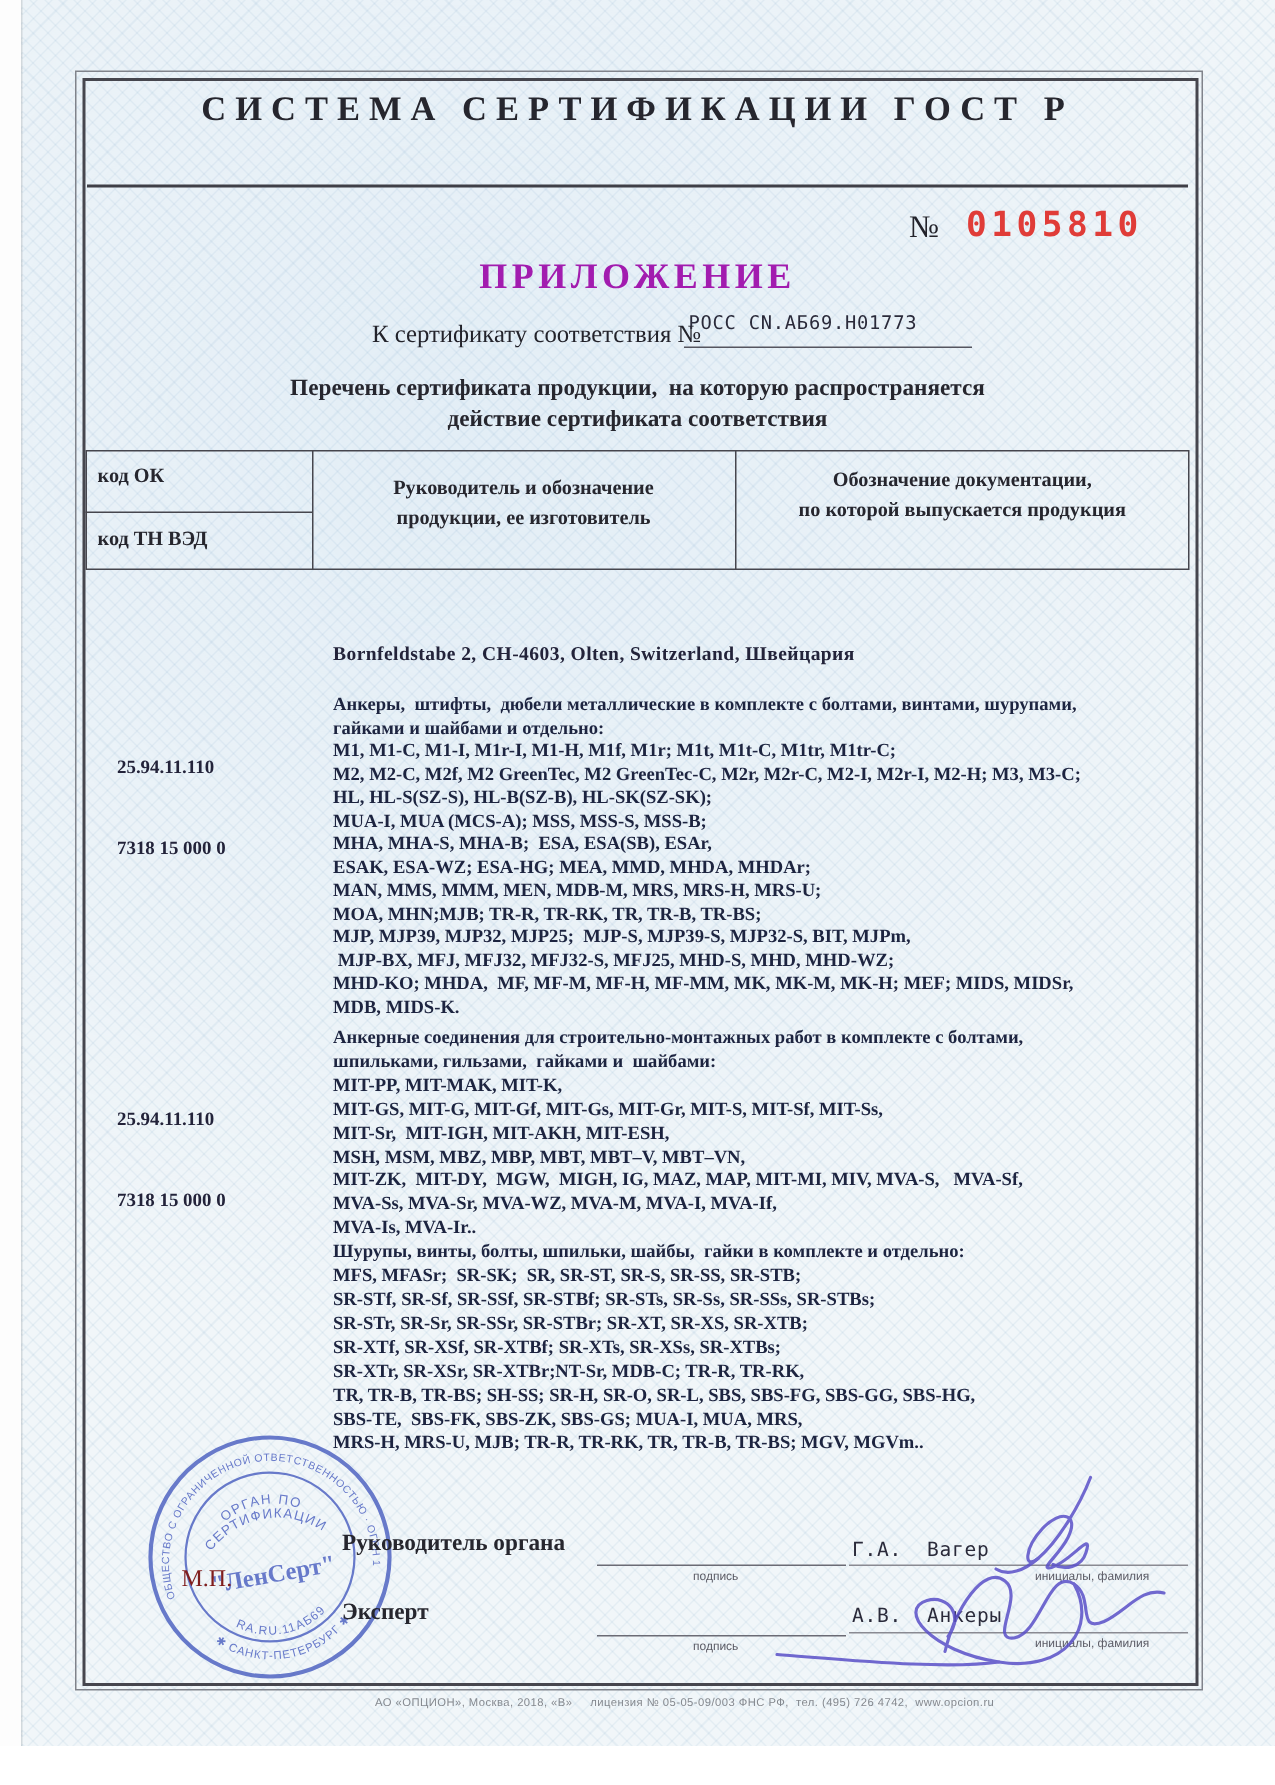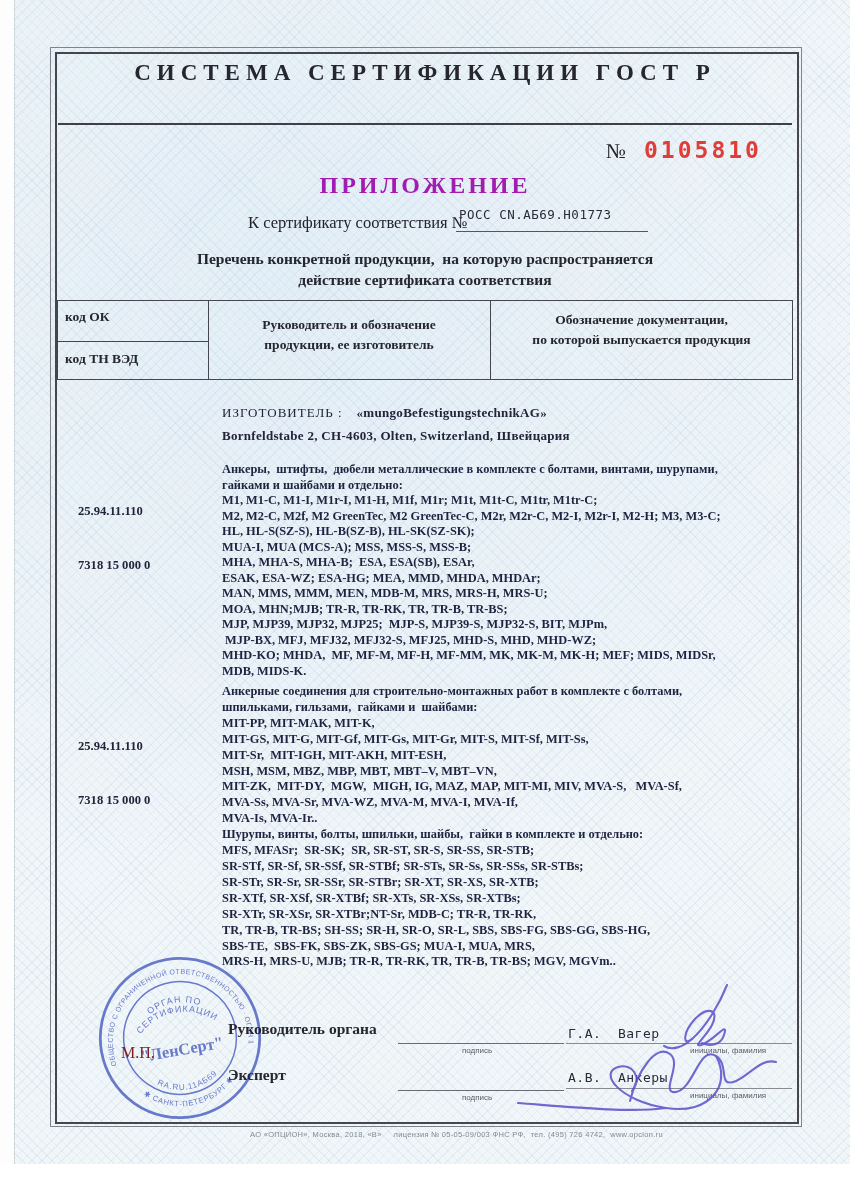--- a/index.html
+++ b/index.html
@@ -108,41 +108,38 @@
 
   <div class="abs serial-sign">№</div>
   <div class="abs serial-num">0105810</div>
 
   <div class="abs doc-title">ПРИЛОЖЕНИЕ</div>
 
   <div class="abs cert-label">К сертификату соответствия №</div>
   <div class="abs cert-number">РОСС CN.АБ69.H01773</div>
   <div class="abs cert-underline"></div>
 
-  <div class="abs subtitle1">Перечень конкретной продукции,  на которую распространяется</div>
+  <div class="abs subtitle1">Перечень сертификата продукции,  на которую распространяется</div>
   <div class="abs subtitle2">действие сертификата соответствия</div>
 
   <div class="abs tbl"></div>
   <div class="abs tbl-v1"></div>
   <div class="abs tbl-v2"></div>
   <div class="abs tbl-h1"></div>
   <div class="abs cell c1a">код ОК</div>
   <div class="abs cell c1b">код ТН ВЭД</div>
   <div class="abs cell c2">
     <div>Руководитель и обозначение</div>
     <div>продукции, ее изготовитель</div>
   </div>
   <div class="abs cell c3">
     <div>Обозначение документации,</div>
     <div>по которой выпускается продукция</div>
   </div>
 
-  <div class="abs man-line1">
-    <span class="man-label">ИЗГОТОВИТЕЛЬ :</span><span class="man-name">«mungoBefestigungstechnikAG»</span>
-  </div>
   <div class="abs man-addr">Bornfeldstabe 2, CH-4603, Olten, Switzerland, Швейцария</div>
 
   <div class="abs codes codes1">
     <div>25.94.11.110</div>
     <div>7318 15 000 0</div>
   </div>
   <div class="abs prod prod1"><div>Анкеры,  штифты,  дюбели металлические в комплекте с болтами, винтами, шурупами,</div><div>гайками и шайбами и отдельно:</div><div>M1, M1-C, M1-I, M1r-I, M1-H, M1f, M1r; M1t, M1t-C, M1tr, M1tr-C;</div><div>M2, M2-C, M2f, M2 GreenTec, M2 GreenTec-C, M2r, M2r-C, M2-I, M2r-I, M2-H; M3, M3-C;</div><div>HL, HL-S(SZ-S), HL-B(SZ-B), HL-SK(SZ-SK);</div><div>MUA-I, MUA (MCS-A); MSS, MSS-S, MSS-B;</div><div>MHA, MHA-S, MHA-B;  ESA, ESA(SB), ESAr,</div><div>ESAK, ESA-WZ; ESA-HG; MEA, MMD, MHDA, MHDAr;</div><div>MAN, MMS, MMM, MEN, MDB-M, MRS, MRS-H, MRS-U;</div><div>MOA, MHN;MJB; TR-R, TR-RK, TR, TR-B, TR-BS;</div><div>MJP, MJP39, MJP32, MJP25;  MJP-S, MJP39-S, MJP32-S, BIT, MJPm,</div><div> MJP-BX, MFJ, MFJ32, MFJ32-S, MFJ25, MHD-S, MHD, MHD-WZ;</div><div>MHD-KO; MHDA,  MF, MF-M, MF-H, MF-MM, MK, MK-M, MK-H; MEF; MIDS, MIDSr,</div><div>MDB, MIDS-K.</div></div>
 
   <div class="abs codes codes2">
     <div>25.94.11.110</div>

